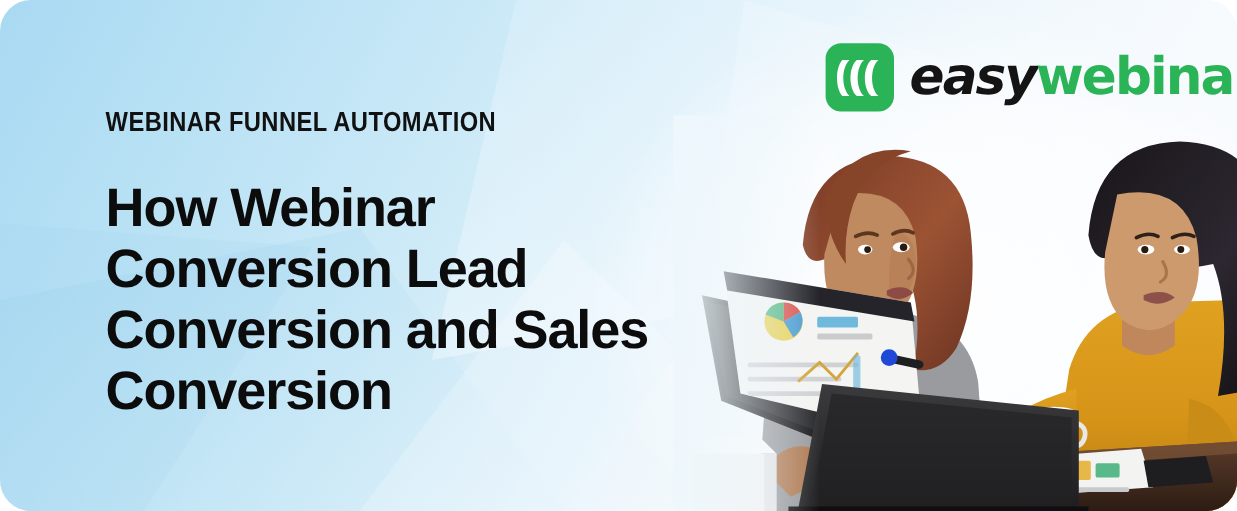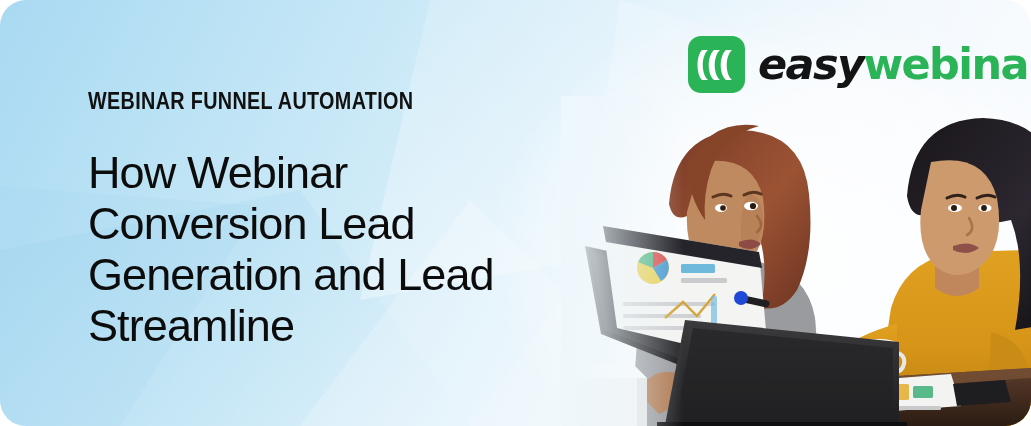--- a/index.html
+++ b/index.html
@@ -97,21 +97,21 @@
     text-transform: uppercase;
     transform: scaleX(0.86);
     transform-origin: left center;
     white-space: nowrap;
     margin: 0 0 34px 0;
     line-height: 1;
   }
   .headline {
     margin: 0;
     font-size: 45px;
-    font-weight: 400;
+    font-weight: 700;
     line-height: 51px;
     letter-spacing: -0.9px;
     color: #0c0c0c;
     font-family: "Liberation Sans", sans-serif;
   }
   .headline .hl-line { display: block; white-space: nowrap; }
 </style>
 </head>
 <body>
 
@@ -313,18 +313,18 @@
     <div class="logo-word">
       <span class="w-easy">easy</span><span class="w-webinar">webinar</span>
     </div>
   </div>
 
   <div class="copy">
     <div class="eyebrow">WEBINAR FUNNEL AUTOMATION</div>
     <h1 class="headline">
       <span class="hl-line">How Webinar</span>
       <span class="hl-line">Conversion Lead</span>
-      <span class="hl-line">Generation and Lead</span>
-      <span class="hl-line">Streamline</span>
+      <span class="hl-line">Conversion and Sales</span>
+      <span class="hl-line">Conversion</span>
     </h1>
   </div>
 
 </div>
 
 </body></html>

